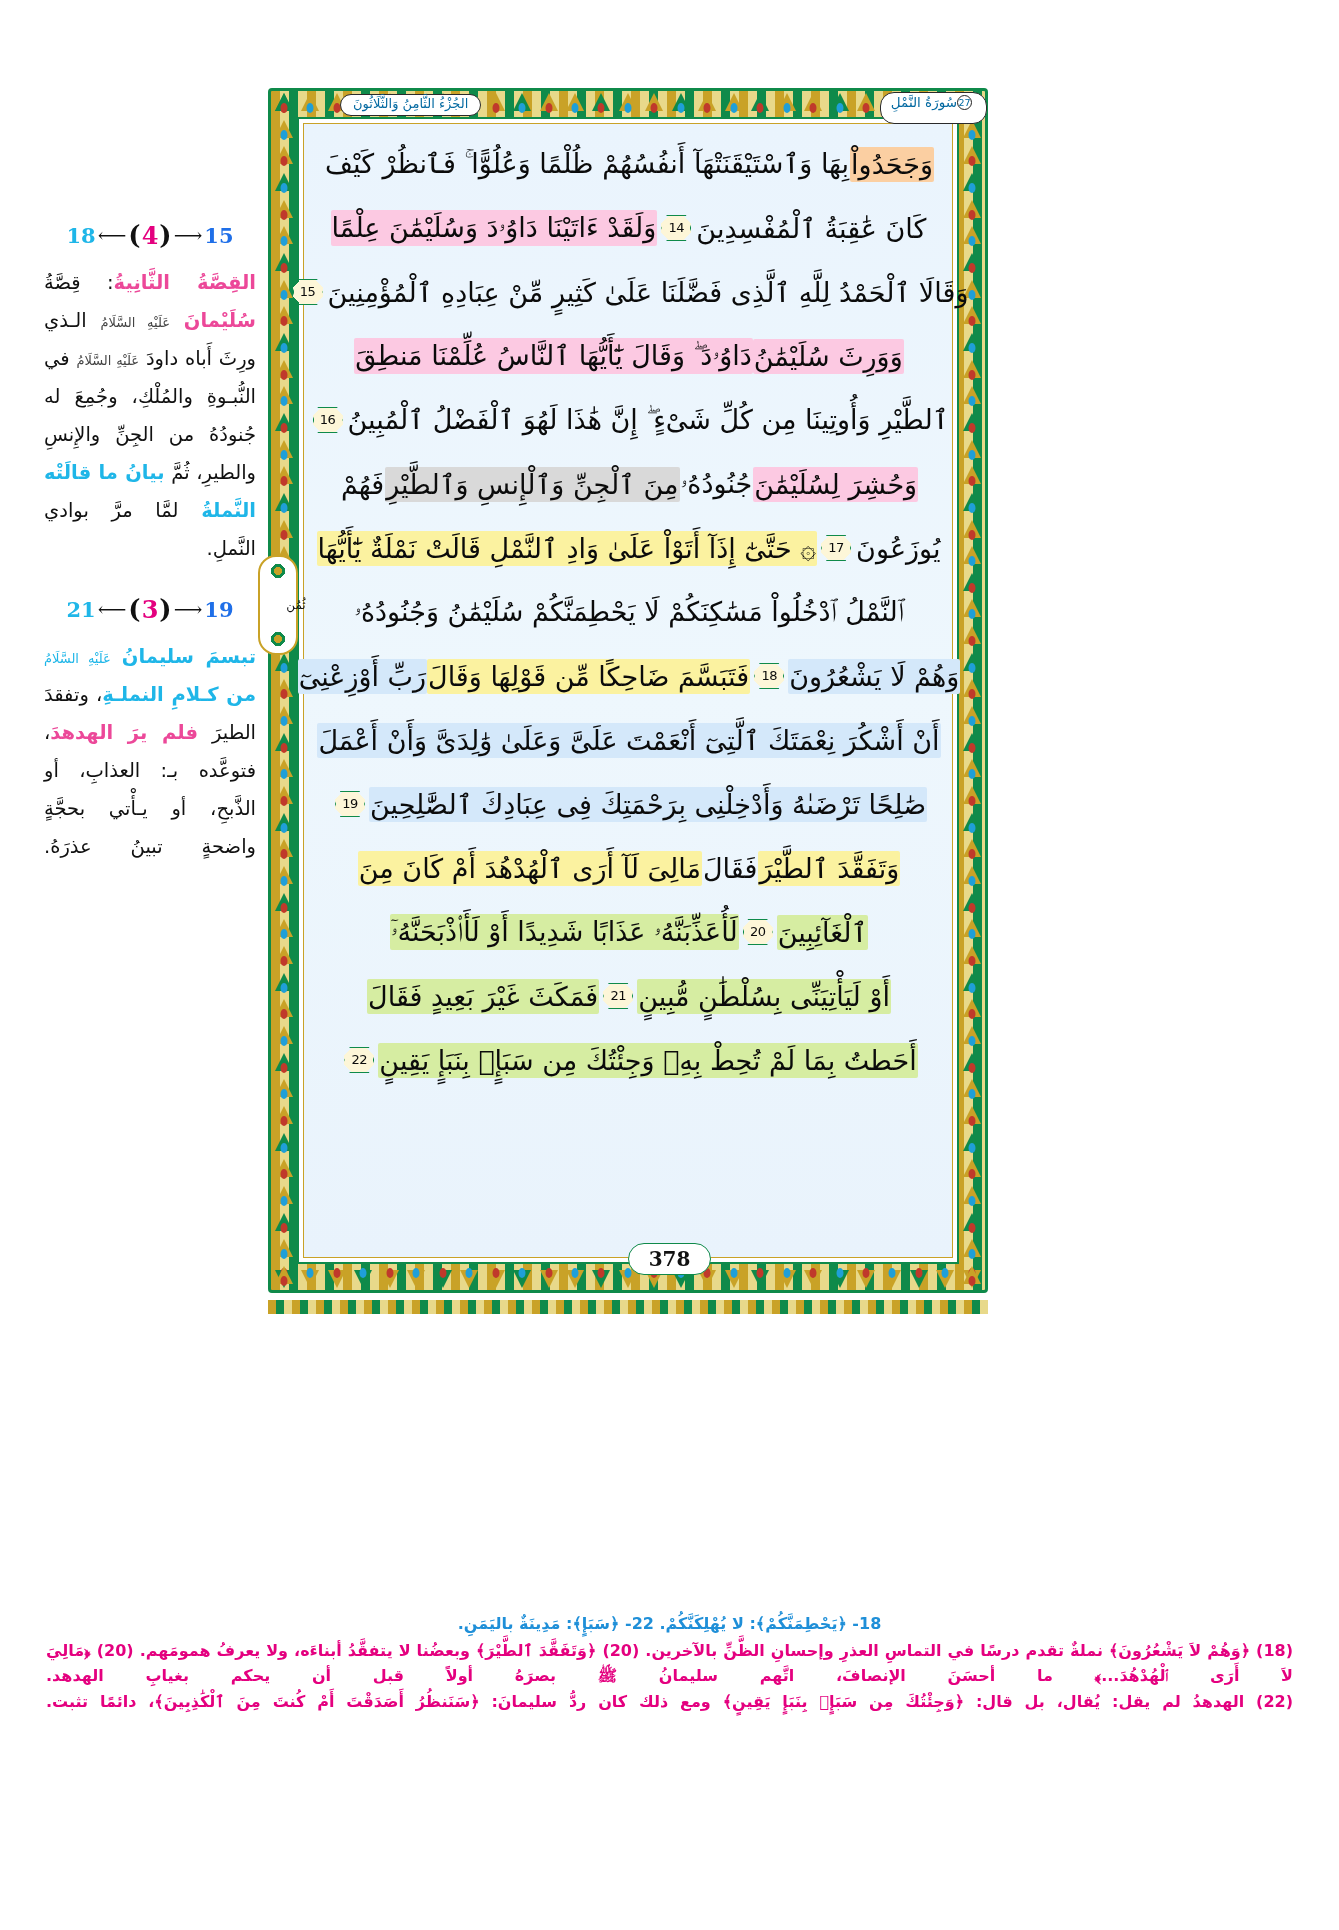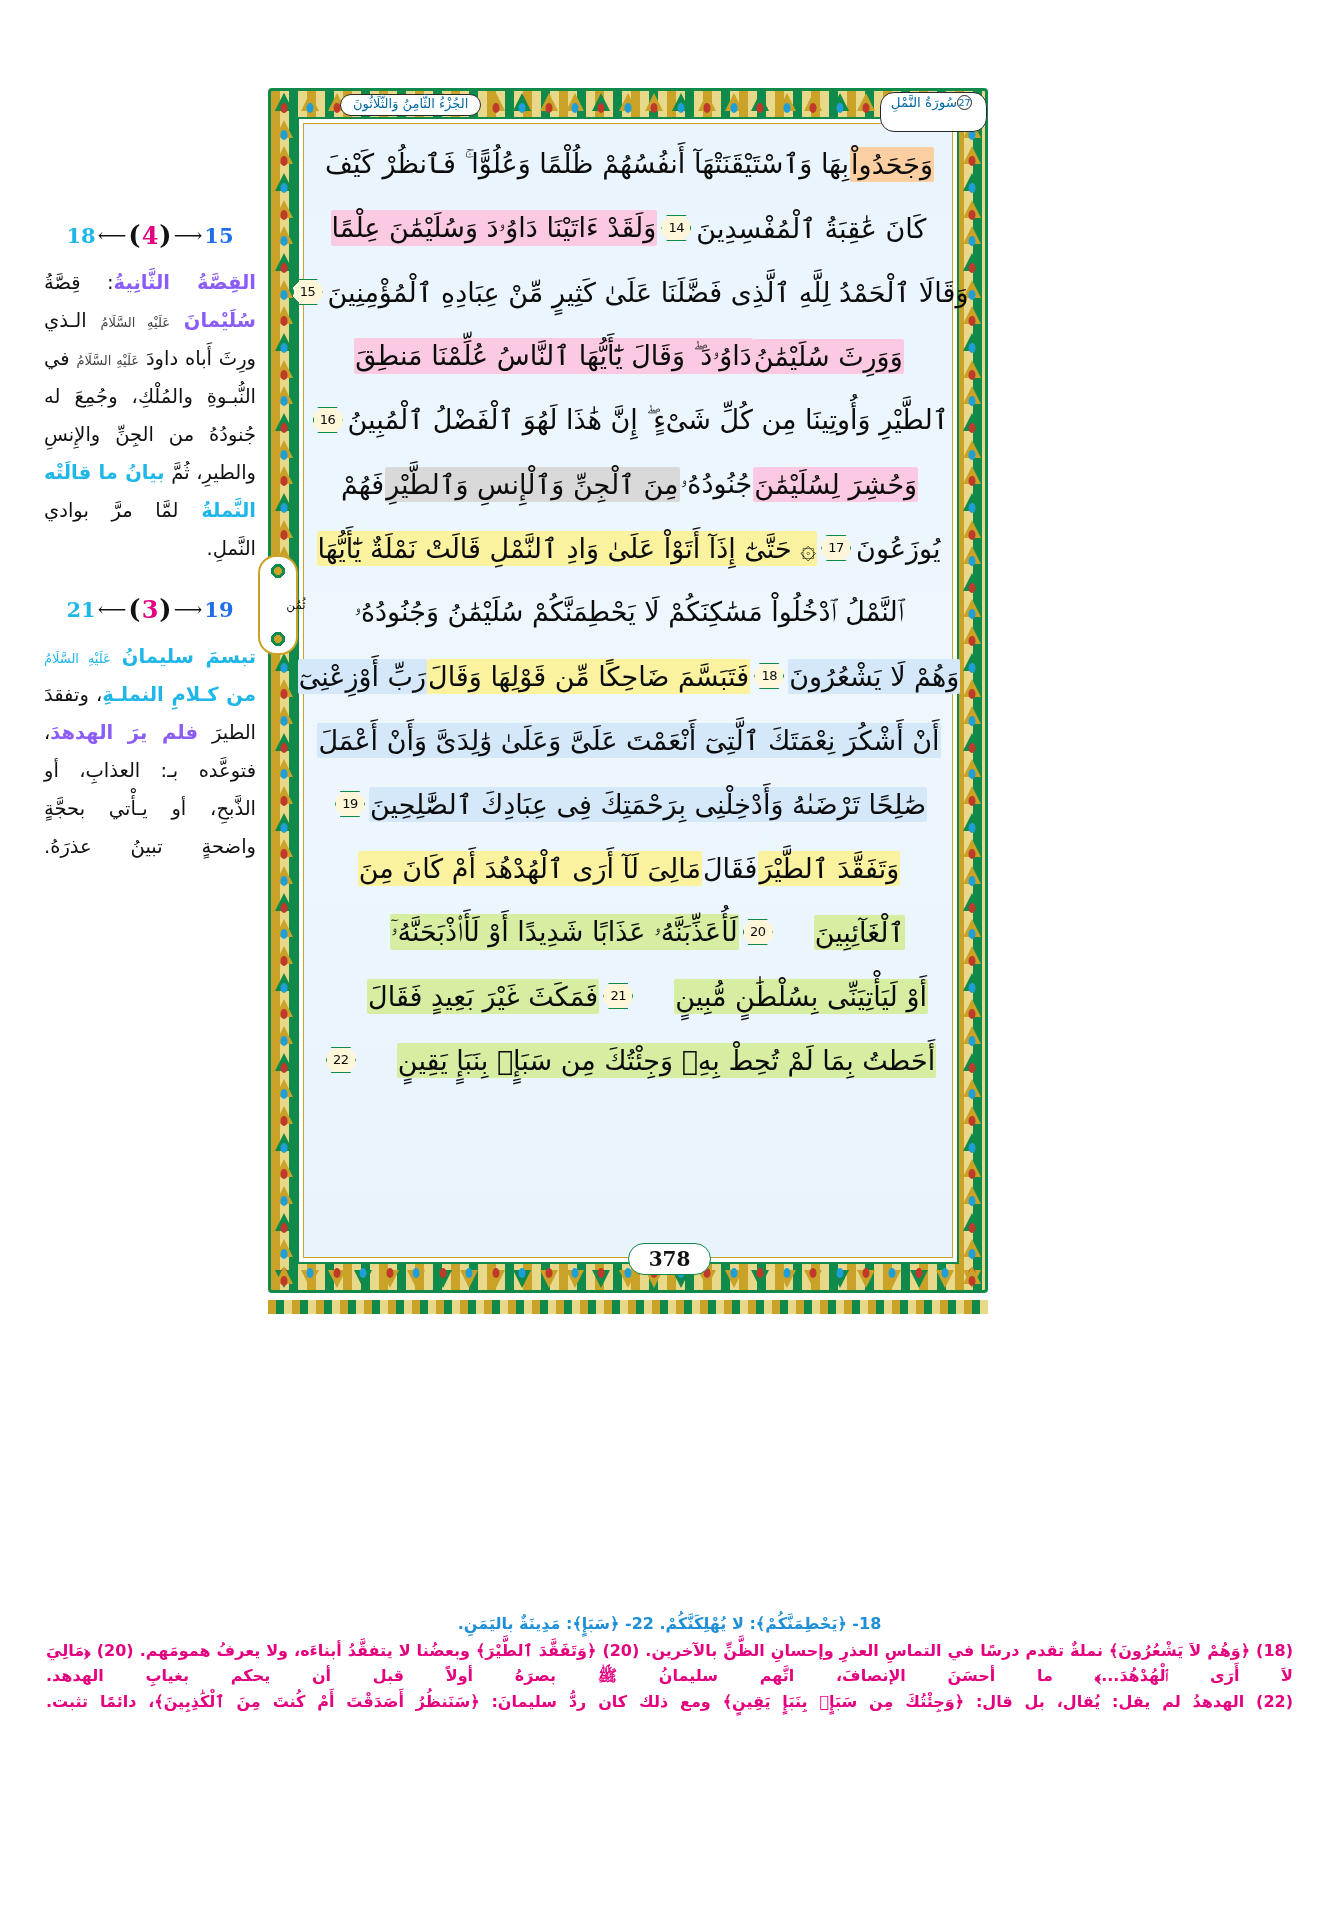--- a/index.html
+++ b/index.html
@@ -83,21 +83,21 @@
     white-space: nowrap;
     direction: rtl;
     z-index: 6;
     line-height: 1.1;
   }
   #hizb-pill { left: 340px; top: 94px; }
   #surah-pill {
     right: 352px; top: 92px;
     border-radius: 14px;
     font-size: 13.5px;
-    padding: 2px 10px 21px;
+    padding: 2px 10px 13px;
   }
   #surah-pill .snum {
     display:inline-block; border:1.2px solid #222; border-radius:50%;
     width:15px;height:15px;line-height:13px;text-align:center;font-size:9.5px;
     margin-right:4px; vertical-align:1px;
   }
 
   
   #thumn {
     position:absolute; left:258px; top:555px;
@@ -144,21 +144,21 @@
     color: #0b0b0b;
     letter-spacing: -0.5px;
     direction: rtl;
   }
   .qline span.seg { padding: 2px 1px; border-radius:2px; }
   .hl-orange  { background:#fbcfa2; }
   .hl-pink    { background:#fcc9e2; }
   .hl-grey    { background:#d9d9d9; }
   .hl-yellow  { background:#fbf2a0; }
   .hl-blue    { background:#d4e8fa; }
-  .hl-green   { background:#d6eda2;margin-left:37px; }
+  .hl-green   { background:#d6eda2; }
   .hl-none    { background:transparent; }
 
   .ayah-num {
     display:inline-block;
     min-width: 30px; height: 26px;
     margin: 0 4px;
     position: relative;
     font-size: 13px;
     line-height: 26px;
     text-align:center;
@@ -203,21 +203,21 @@
   }
   .sb-marker .paren { color:#111; font-size:26px; }
   .sb-marker .cnt { color:#e4007f; font-size:24px; font-weight:bold; padding:0 1px;}
   .sb-text {
     font-size: 19.5px;
     line-height: 1.95;
     color:#111;
     text-align: justify;
     text-align-last: justify;
   }
-  .sb-text .pink { color:#8b5cf6; font-weight:bold; }
+  .sb-text .pink { color:#ec4899; font-weight:bold; }
   .sb-text .cyan { color:#1fb6e8; font-weight:bold; }
   .sb-text .hon  { font-size:13px; color:#444; }
   .sb-text .hon.cy { color:#1fb6e8; }
 
   
   #pagenum {
     position:absolute;
     left: 0; right: 0;
     top: 1243px;
     text-align:center;

